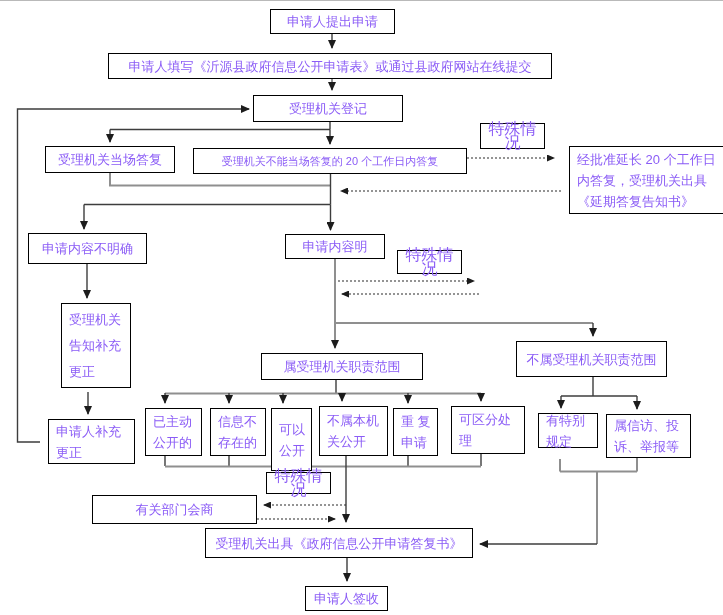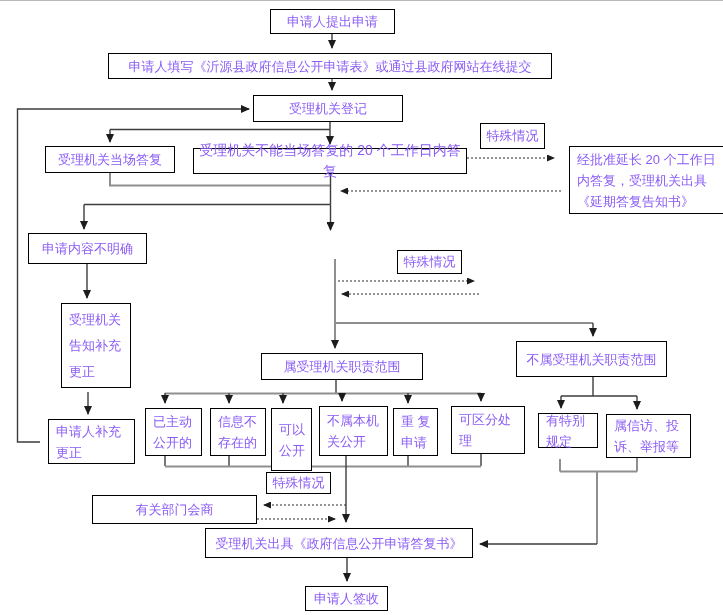--- a/index.html
+++ b/index.html
@@ -11,23 +11,23 @@
   svg.wires{position:absolute;left:0;top:0;width:723px;height:615px;}
   .ln{stroke:#3d3d3d;stroke-width:1.4;fill:none;}
   .lng{stroke:#8f8f8f;stroke-width:2;fill:none;}
   .lnd{stroke:#2b2b2b;stroke-width:1.2;fill:none;stroke-dasharray:2 2;}
   .node{
     position:absolute;box-sizing:border-box;background:#fff;border:1.5px solid #000;
     display:flex;align-items:center;justify-content:center;
     text-align:center;font-size:13px;line-height:21px;white-space:pre-line;
   }
   .node.lft{justify-content:flex-start;text-align:left;padding-left:7px;padding-right:3px;margin-left:8px;}
-  .node.lbl{border-width:1px;font-size:13px;line-height:14px;}
+  .node.lbl{border-width:1px;font-size:16px;line-height:14px;}
   .node.sp{letter-spacing:3px;}
-  .node.sm{font-size:14px;}
+  .node.sm{font-size:11px;}
   .node.t3{line-height:26px;}
 </style>
 </head>
 <body>
 
 <div class="canvas">
 
   <svg class="wires" viewBox="0 0 723 615">
     <defs>
       <marker id="ah" markerUnits="userSpaceOnUse" markerWidth="9" markerHeight="8" refX="8" refY="4" orient="auto">
@@ -106,20 +106,21 @@
   <div class="node" style="left:108px;top:52px;width:444px;height:26px">申请人填写《沂源县政府信息公开申请表》或通过县政府网站在线提交</div>
   <div class="node" style="left:253px;top:94px;width:150px;height:27px">受理机关登记</div>
   <div class="node" style="left:45px;top:145px;width:130px;height:27px">受理机关当场答复</div>
   <div class="node sm" style="left:193px;top:147px;width:274px;height:26px">受理机关不能当场答复的 20 个工作日内答复</div>
   <div class="node lbl" style="left:480px;top:122px;width:65px;height:26px">特殊情况</div>
   <div class="node lft" style="left:561px;top:145px;width:156px;height:68px">经批准延长 20 个工作日
 内答复，受理机关出具
 《延期答复告知书》</div>
 
   <div class="node" style="left:28px;top:232px;width:119px;height:31px">申请内容不明确</div>
+  <div class="node" style="left:285px;top:233px;width:100px;height:25px">申请内容明</div>
   <div class="node lbl" style="left:397px;top:249px;width:65px;height:24px">特殊情况</div>
 
   <div class="node lft t3" style="left:53px;top:302px;width:70px;height:85px">受理机关
 告知补充
 更正</div>
   <div class="node lft" style="left:40px;top:418px;width:87px;height:45px">申请人补充
 更正</div>
 
   <div class="node" style="left:261px;top:352px;width:162px;height:27px">属受理机关职责范围</div>
   <div class="node" style="left:516px;top:340px;width:151px;height:36px">不属受理机关职责范围</div>

